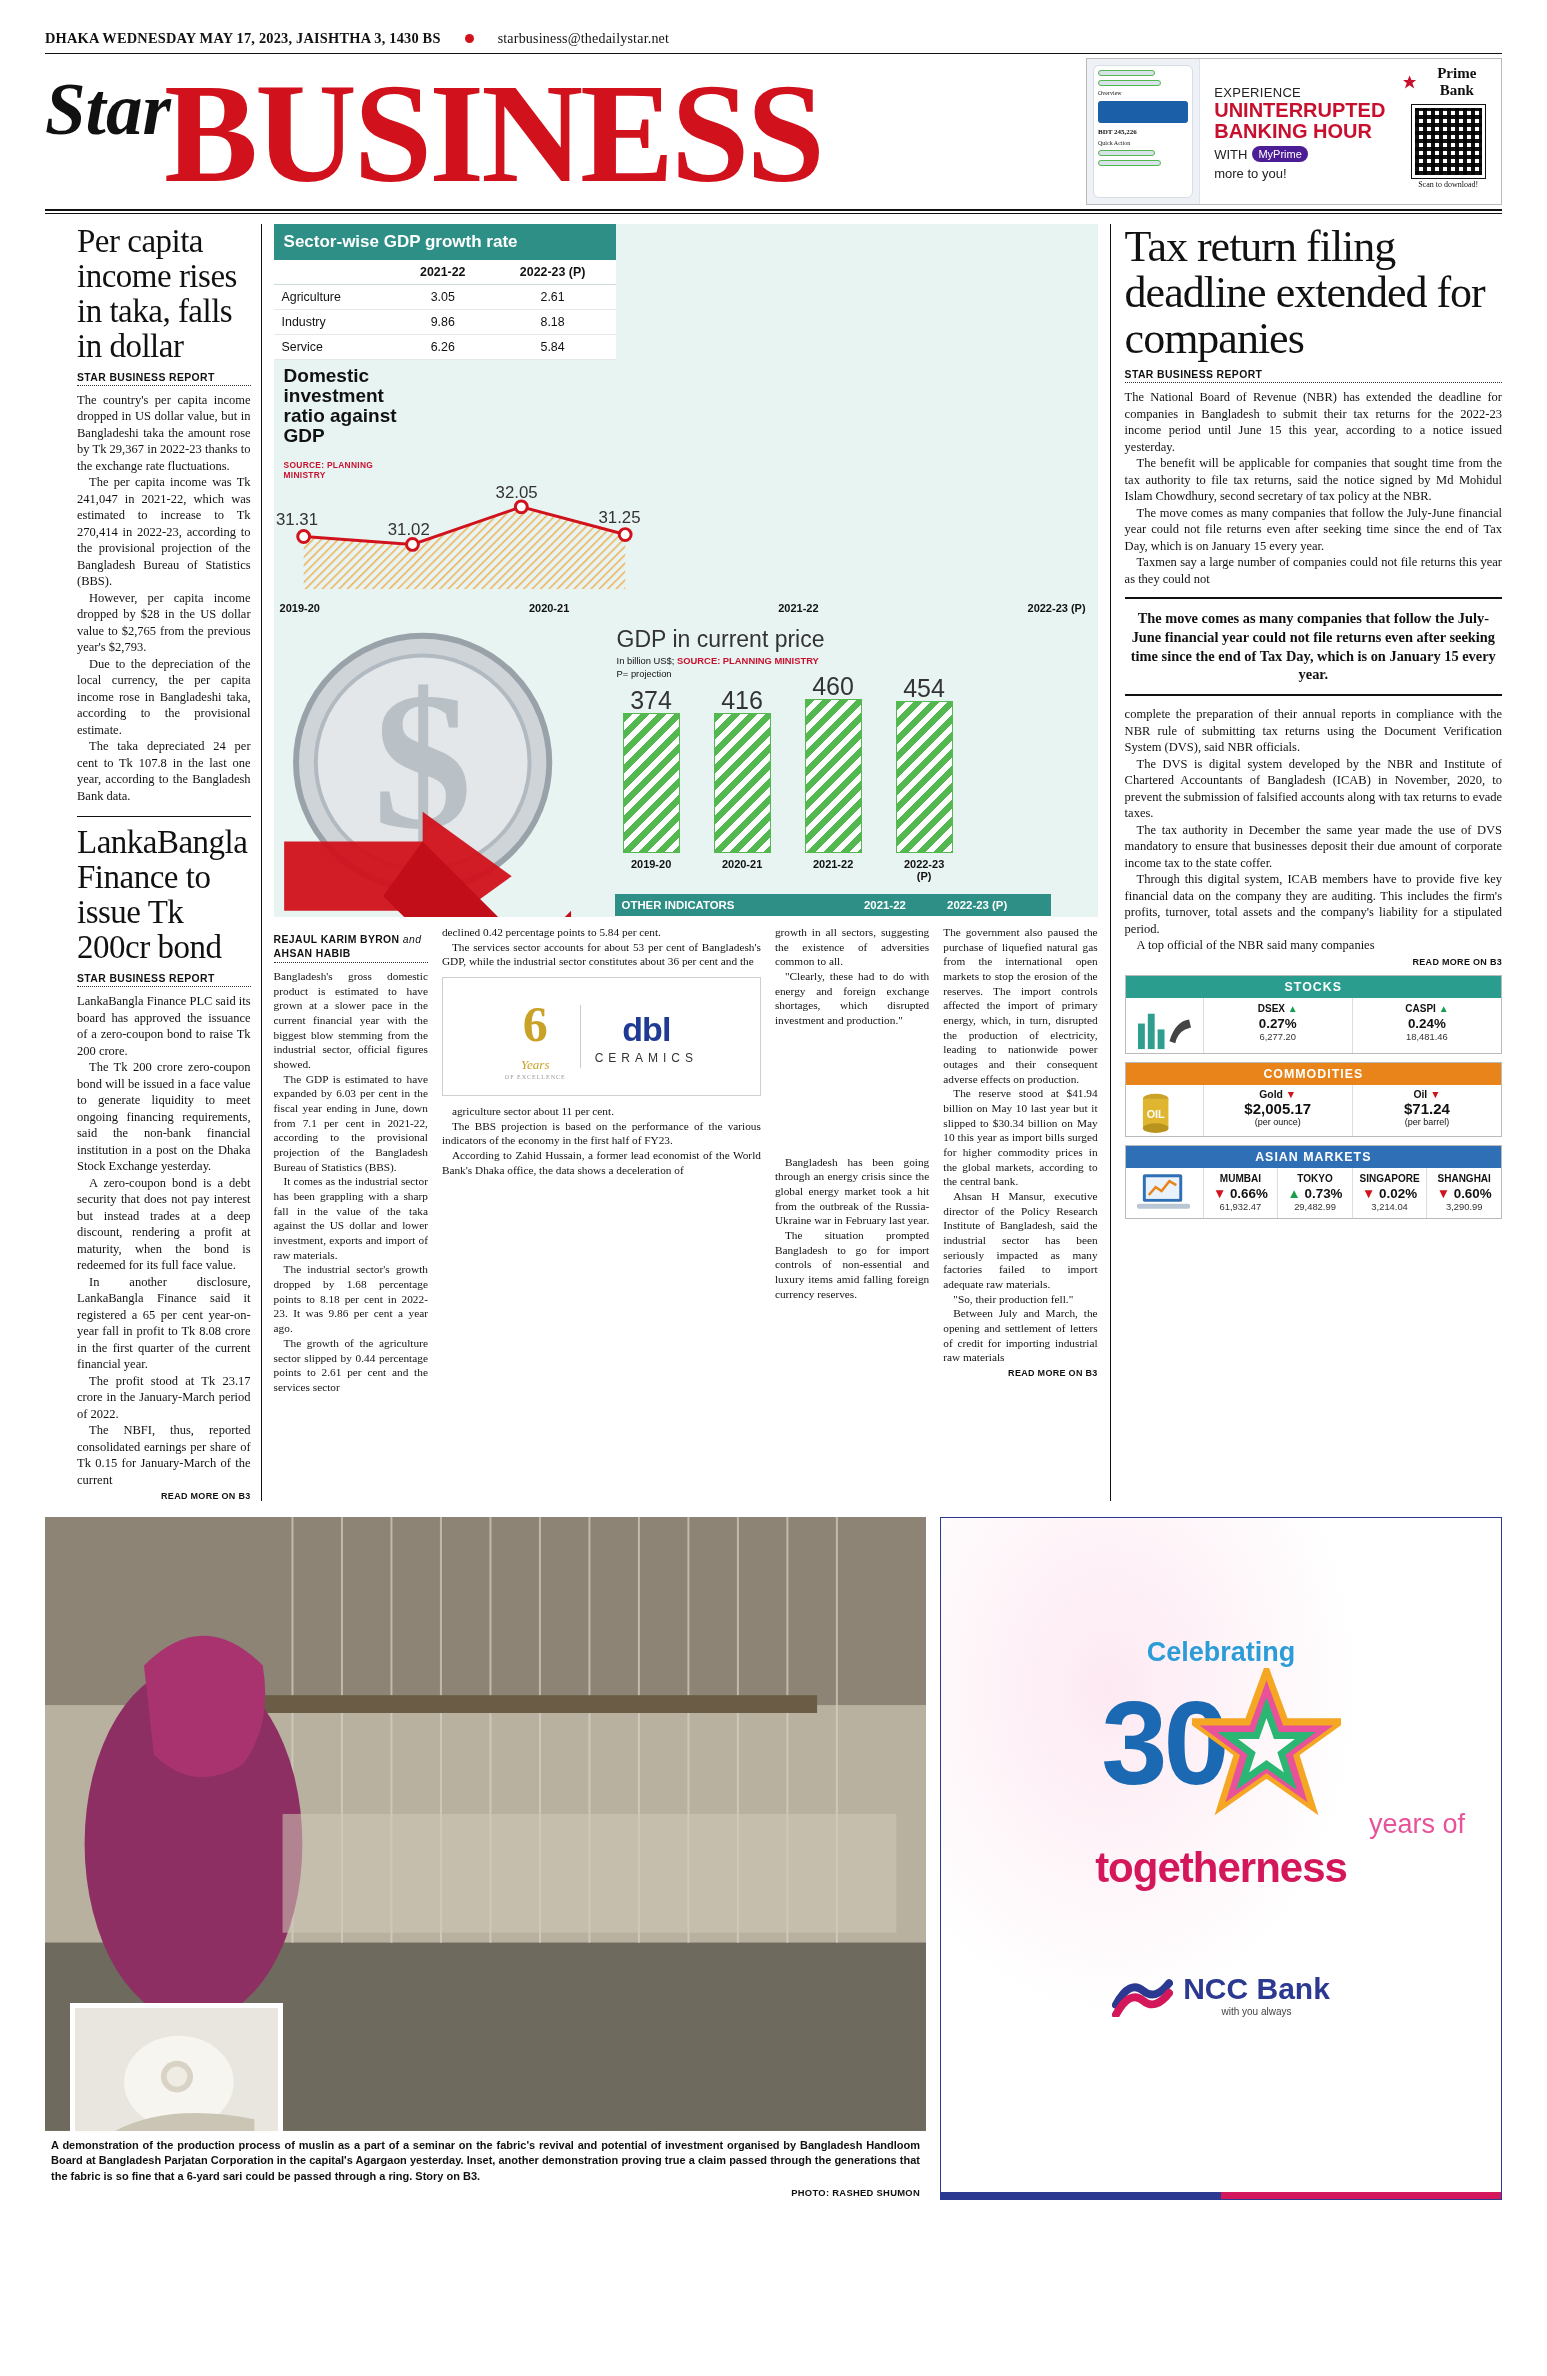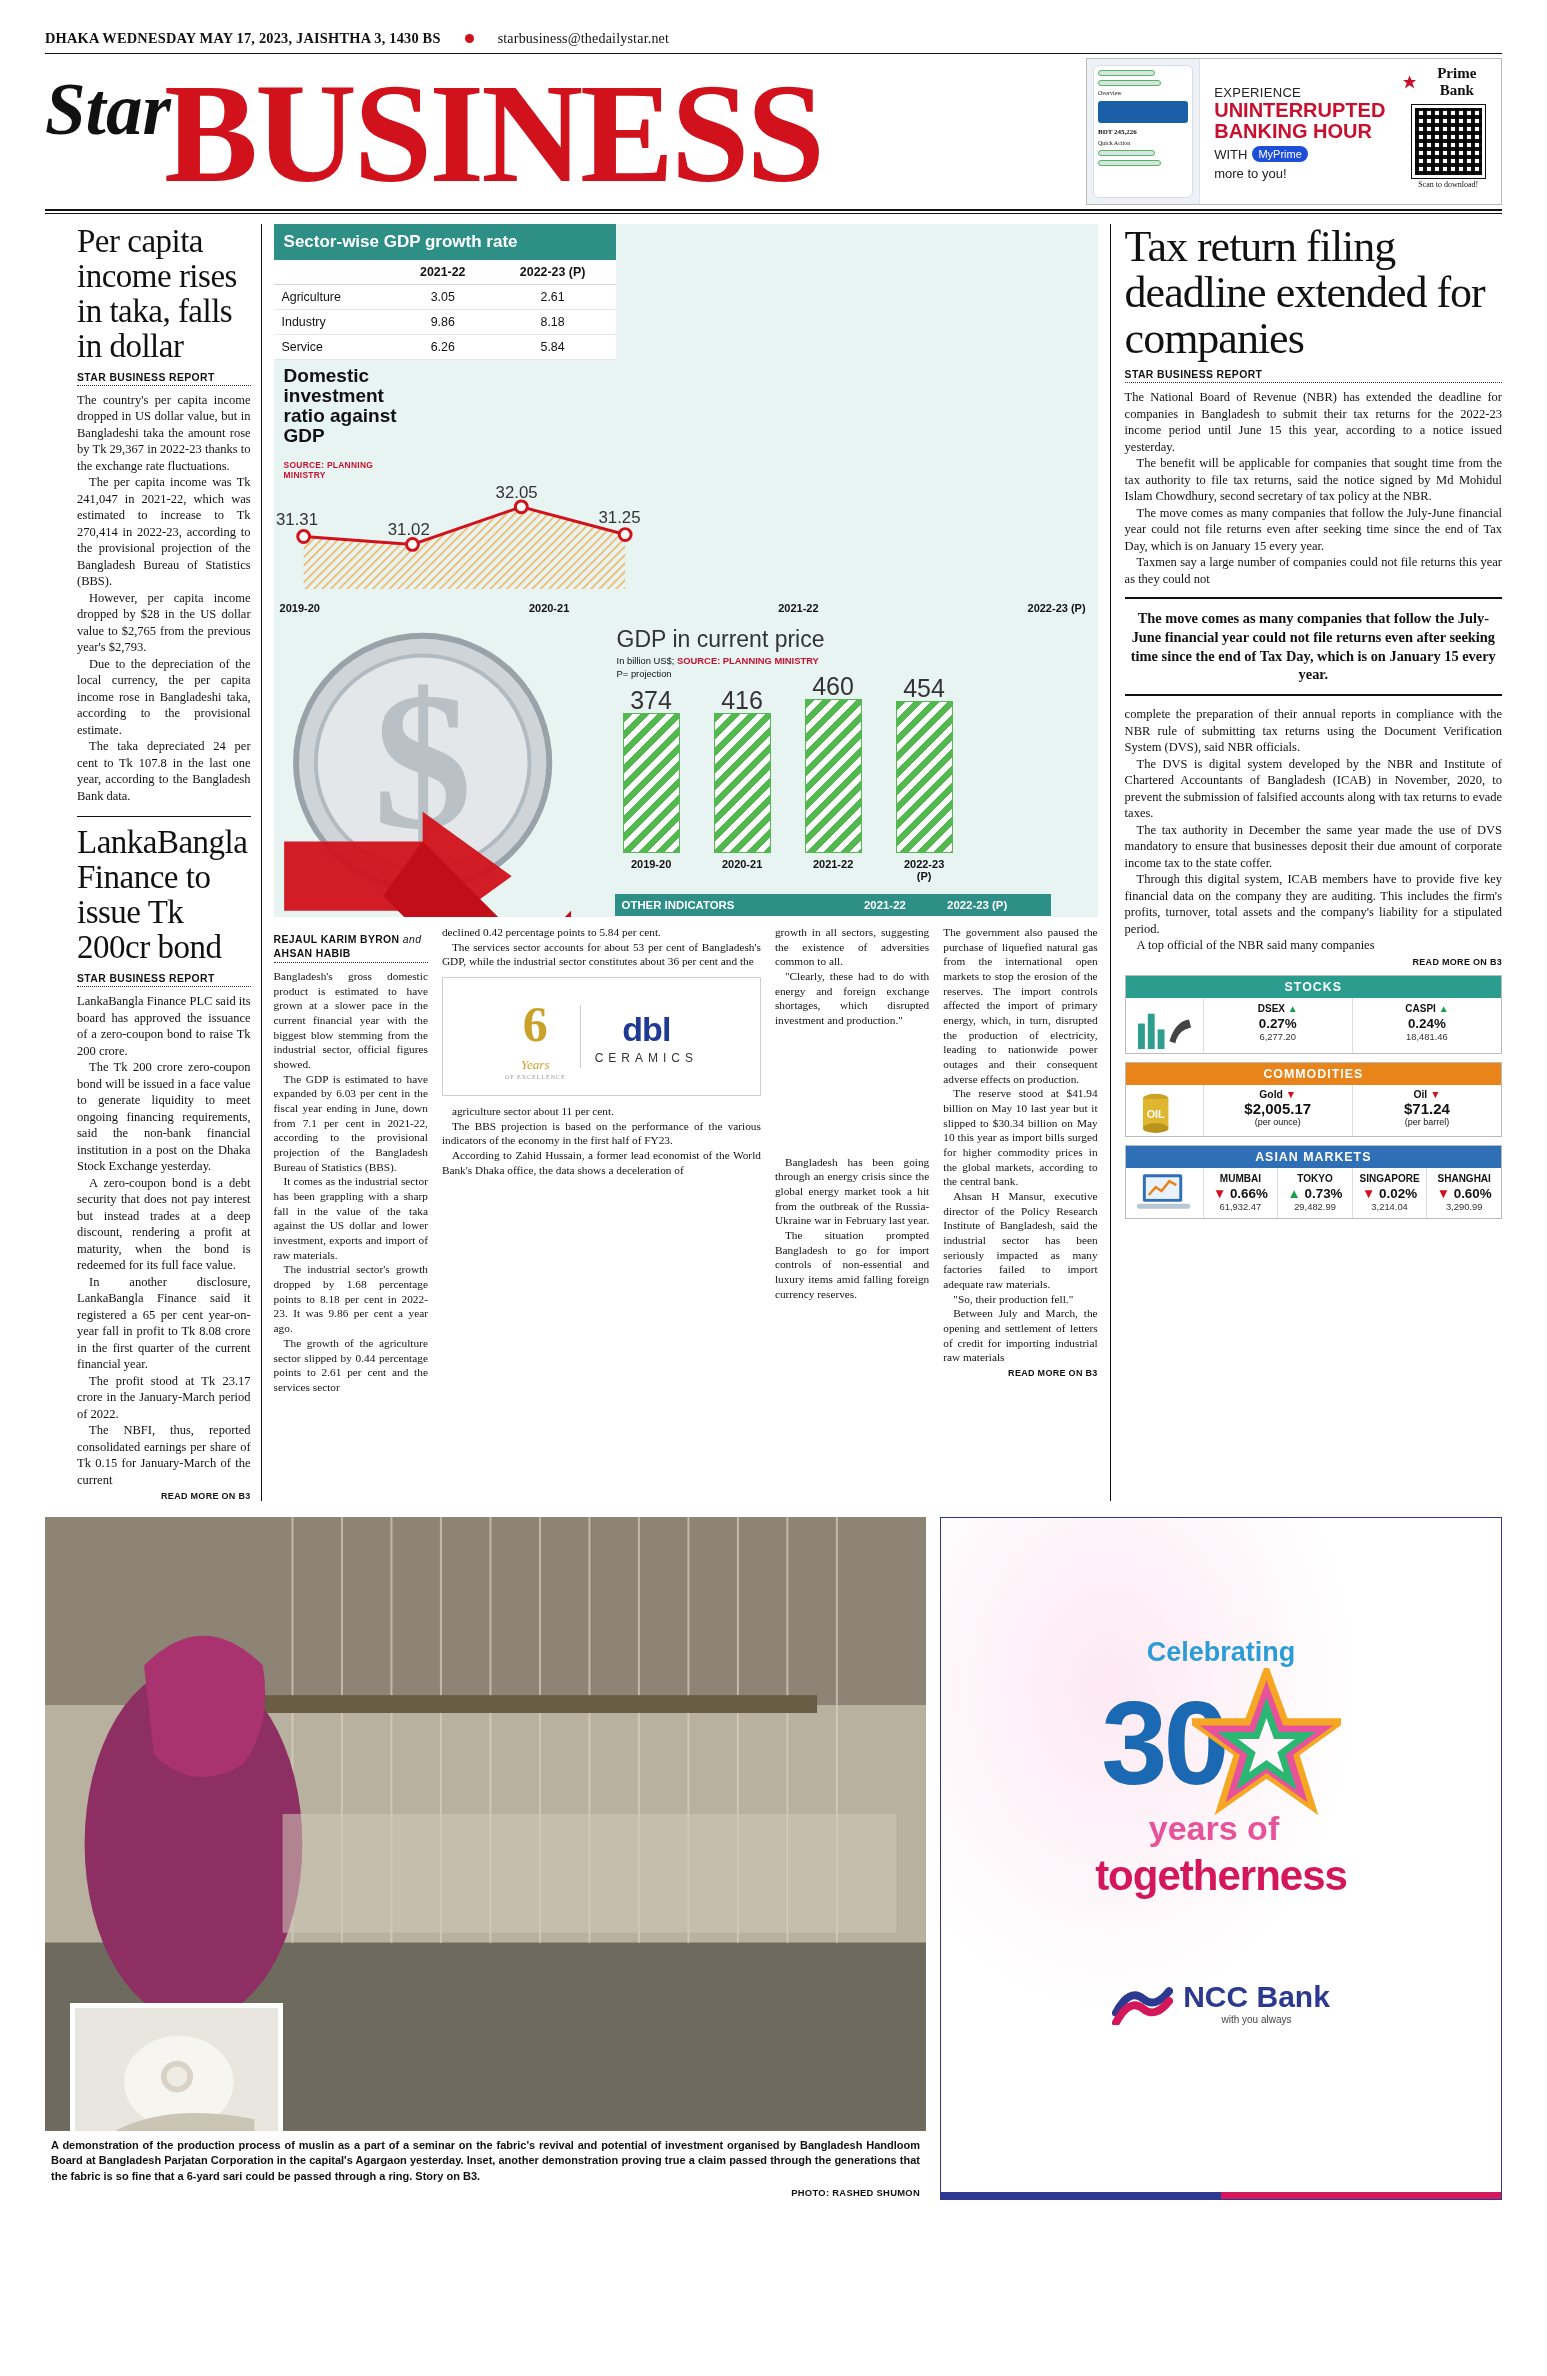--- a/index.html
+++ b/index.html
@@ -31,21 +31,21 @@
   .ad-top { width:416px; height:147px; border:1px solid #bbb; position:relative; background:#fff; overflow:hidden; display:flex; }
   .ad-phone { width:117px; background:#eef2f6; border-right:1px solid #dde3ea; padding:6px; }
   .ad-phone .scr { background:#fff; border:1px solid #d6dde5; height:100%; border-radius:6px; padding:4px; }
   .ad-phone .bar { height:6px; background:#d9e2ea; border-radius:3px; margin-bottom:4px; }
   .ad-phone .bar.b2 { width:70%; }
   .ad-phone .blue { background:#1b5fa8; height:22px; border-radius:3px; margin:5px 0; }
   .ad-mid { flex:1; padding:26px 10px 6px 14px; font-family:"Liberation Sans",sans-serif; }
   .ad-mid .l1 { font-size:13px; color:#222; letter-spacing:0.3px; }
   .ad-mid .l2 { font-size:20px; font-weight:700; color:#c8102e; line-height:1.05; }
   .ad-mid .l3 { font-size:13px; color:#222; margin-top:4px; display:flex; align-items:center; gap:5px; }
-  .ad-mid .myprime { background:#1d4ed8; color:#fff; font-size:11px; padding:2px 6px; border-radius:9px; }
+  .ad-mid .myprime { background:#4c1d95; color:#fff; font-size:11px; padding:2px 6px; border-radius:9px; }
   .ad-mid .l4 { font-size:13px; color:#222; margin-top:4px; }
   .ad-right { width:109px; padding:6px 8px; text-align:center; }
   .ad-right .brand { font-size:15px; font-weight:700; font-family:"Liberation Serif",serif; display:flex; align-items:center; gap:4px; justify-content:center; }
   .qr { width:73px; height:73px; margin:6px auto 2px auto;
         background:
           repeating-linear-gradient(90deg,#111 0 4px,#fff 4px 8px),
           repeating-linear-gradient(0deg,#111 0 4px,#fff 4px 8px);
         background-blend-mode:multiply; border:3px solid #fff; outline:1px solid #111; }
   .ad-right .scan { font-size:8px; }
 
@@ -147,21 +147,21 @@
   .cap { font-family:"Liberation Sans",sans-serif; font-size:11px; line-height:1.38; font-weight:700;
          padding:7px 6px 0 6px; text-align:justify; }
   .cap .credit { font-size:9.4px; text-align:right; display:block; margin-top:3px; letter-spacing:0.3px; }
 
   .ncc { flex:1; border:1px solid #2b3990; position:relative; overflow:hidden;
          background:radial-gradient(ellipse at 30% 25%, #fde9f2 0%, #ffffff 45%),
                     radial-gradient(ellipse at 75% 75%, #e6f0ff 0%, rgba(255,255,255,0) 60%); }
   .ncc-inner { padding:119px 22px 0 22px; text-align:center; }
   .ncc .celeb { font-family:"Liberation Sans",sans-serif; font-size:27px; font-weight:700; color:#2b9cd8; }
   .ncc .thirty { font-family:"Liberation Sans",sans-serif; font-size:119px; font-weight:700; color:#1b69b3; line-height:0.95; letter-spacing:-4px; }
-  .ncc .years { font-family:"Liberation Sans",sans-serif; font-size:34px; font-weight:700; color:#e8529a; margin:-8px 14px 0 0; }
+  .ncc .years { font-family:"Liberation Sans",sans-serif; font-size:27px; font-weight:400; color:#e8529a; text-align:right; margin:-8px 14px 0 0; }
   .ncc .tog { font-family:"Liberation Sans",sans-serif; font-size:42px; font-weight:700; color:#d4175b; letter-spacing:-1px; margin-top:4px; }
   .ncc .bank { font-family:"Liberation Sans",sans-serif; font-size:30px; font-weight:700; color:#2b3990; margin-top:89px; }
   .ncc .tag { font-family:"Liberation Sans",sans-serif; font-size:10px; color:#444; }
   .ncc-strip { position:absolute; bottom:0; left:0; right:0; height:7px; background:linear-gradient(90deg,#2b3990 50%,#d4175b 50%); }
 </style>
 </head>
 <body>
 
 <div class="page">
 

